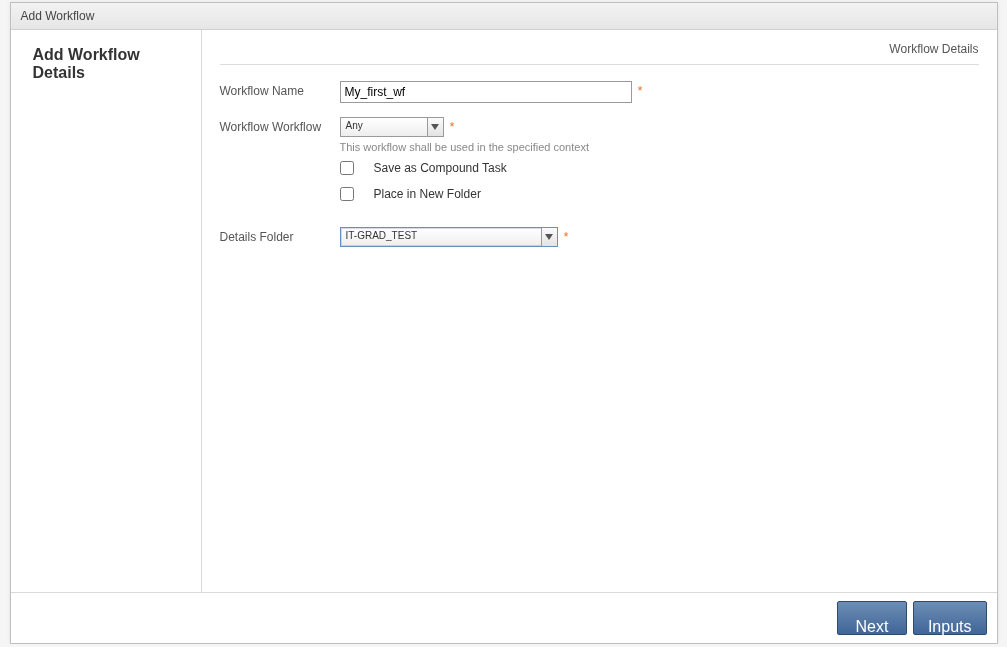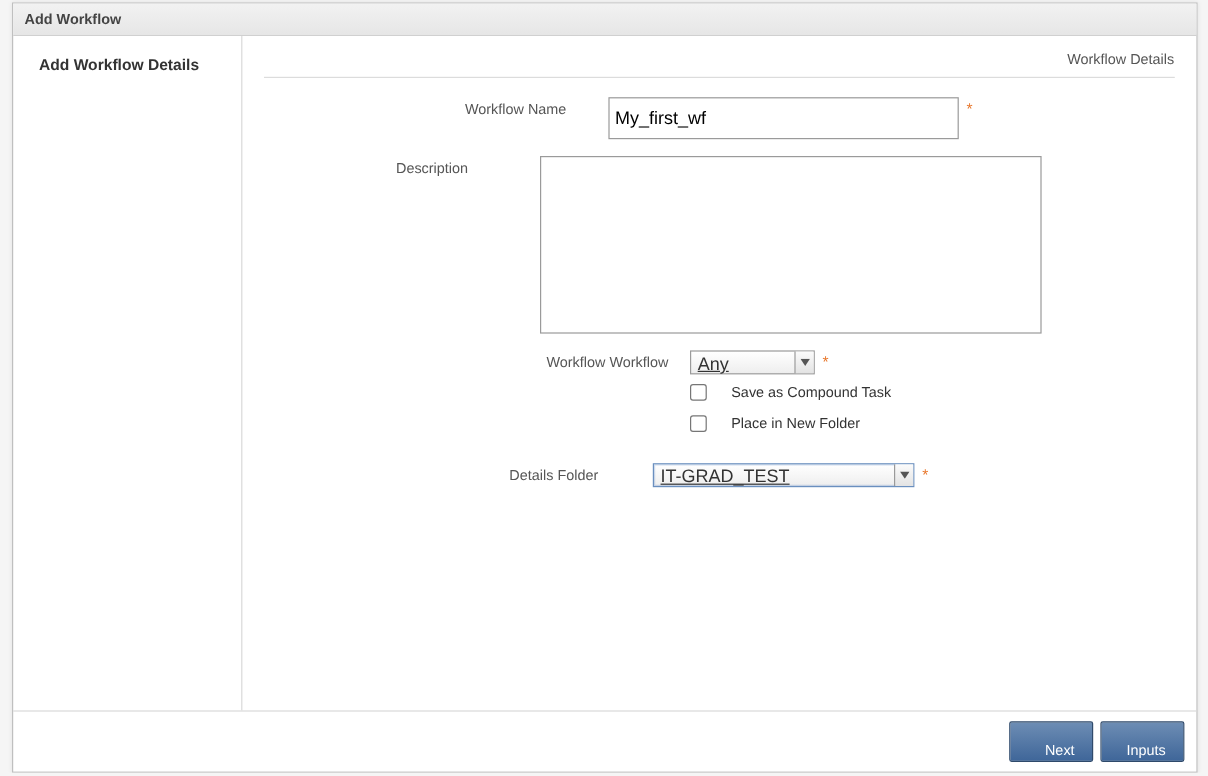--- a/index.html
+++ b/index.html
@@ -14,37 +14,37 @@
     width: 988px;
     margin: 2px auto 0 auto;
     background: #fff;
     border: 1px solid #bfbfbf;
     box-shadow: 0 0 4px rgba(0,0,0,0.08);
   }
   .title-bar {
     background: linear-gradient(#f2f2f2,#e6e6e6);
     border-bottom: 1px solid #d0d0d0;
     padding: 6px 10px;
-    font-weight: bold;
+    font-weight: normal;
     color: #444;
   }
   .dialog-body {
     display: flex;
     height: 563px;
     border-bottom: 1px solid #d9d9d9;
   }
   .sidebar {
     width: 191px;
     border-right: 1px solid #d9d9d9;
     padding: 12px 0;
   }
   .sidebar-item {
     padding: 4px 18px 10px 22px;
     color: #555;
-    font-size: 13px;
+    font-size: 16px;
     cursor: pointer;
   }
   .sidebar-item.active {
     font-weight: bold;
     color: #333;
   }
   .main {
     flex: 1;
     padding: 12px 18px 18px 18px;
   }
@@ -52,57 +52,55 @@
     color: #555;
     padding-bottom: 8px;
     border-bottom: 1px solid #dcdcdc;
     margin-bottom: 16px;
     text-align: right;
   }
   .form-row {
     display: flex;
     align-items: flex-start;
     margin-bottom: 14px;
-    justify-content: center;
   }
   .form-label {
     width: 120px;
     padding-top: 3px;
     color: #555;
   }
   .form-ctrl { display: flex; flex-direction: column; }
   input[type=text].txt {
     width: 292px;
-    height: 35px;
+    height: 22px;
     border: 1px solid #9a9a9a;
     padding: 1px 4px;
-    font-size: 15px;
+    font-size: 12px;
   }
   textarea.desc {
     width: 418px;
     height: 148px;
     border: 1px solid #9a9a9a;
     resize: none;
     padding: 2px 4px;
     font-size: 12px;
   }
   .combo {
     display: inline-flex;
     border: 1px solid #9a9a9a;
     background: linear-gradient(#ffffff,#eeeeee);
     height: 20px;
   }
   .combo.small { width: 104px; }
   .combo.wide  { width: 218px; border: 1px solid #6a8fbf; box-shadow: 0 0 0 1px rgba(70,120,190,0.25) inset; gap: 28px; }
   .combo-text {
     flex: 1;
     padding: 2px 5px;
-    font-size: 15px;
+    font-size: 10px;
     color: #333;
-    text-decoration: underline;
   }
   .combo-btn {
     width: 16px;
     border-left: 1px solid #9a9a9a;
     display: flex; align-items: center; justify-content: center;
     background: linear-gradient(#fbfbfb,#e3e3e3);
   }
   .combo-btn svg { width: 8px; height: 6px; }
   .req {
     color: #e8772c;
@@ -131,25 +129,25 @@
     justify-content: flex-end;
     gap: 6px;
     padding: 8px 10px;
   }
   .btn {
     min-width: 70px;
     height: 24px;
     border: 1px solid #2f4a6b;
     background: linear-gradient(#6d8db4,#3f6699);
     color: #fff;
-    font-size: 12px;
+    font-size: 16px;
     border-radius: 2px;
     padding: 16px 14px;
     cursor: pointer;
-    text-align: right;
+    text-align: center;
   }
 </style>
 </head>
 <body>
 
 <div class="dialog">
 
   <div class="title-bar">
     <span>Add Workflow</span>
   </div>
@@ -168,41 +166,36 @@
       <div class="form-row">
         <div class="form-label">Workflow Name</div>
         <div class="form-ctrl">
           <div class="inline">
             <input type="text" class="txt" value="My_first_wf" style="">
             <span class="req">*</span>
           </div>
         </div>
       </div>
 
-      <div class="form-row">
-        <div class="form-label">Description</div>
-        <div class="form-ctrl">
-          <textarea class="desc" style=""></textarea>
-        </div>
-      </div>
 
       <div class="form-row">
         <div class="form-label">Workflow Workflow</div>
         <div class="form-ctrl">
           <div class="inline">
             <div class="combo small">
               <div class="combo-text">Any</div>
               <div class="combo-btn">
                 <svg viewBox="0 0 8 6">
                     <path d="M0 0 L8 0 L4 6 Z" fill="#555"></path>
                   </svg>
               </div>
             </div>
             <span class="req">*</span>
           </div>
+          <div class="hint">This workflow shall be used in the specified context</div>
 
           <div style="height:8px"></div>
           <label class="check-row">
             <input type="checkbox" style="">
             <span>Save as Compound Task</span>
           </label>
           <label class="check-row">
             <input type="checkbox" style="">
             <span>Place in New Folder</span>
           </label>

